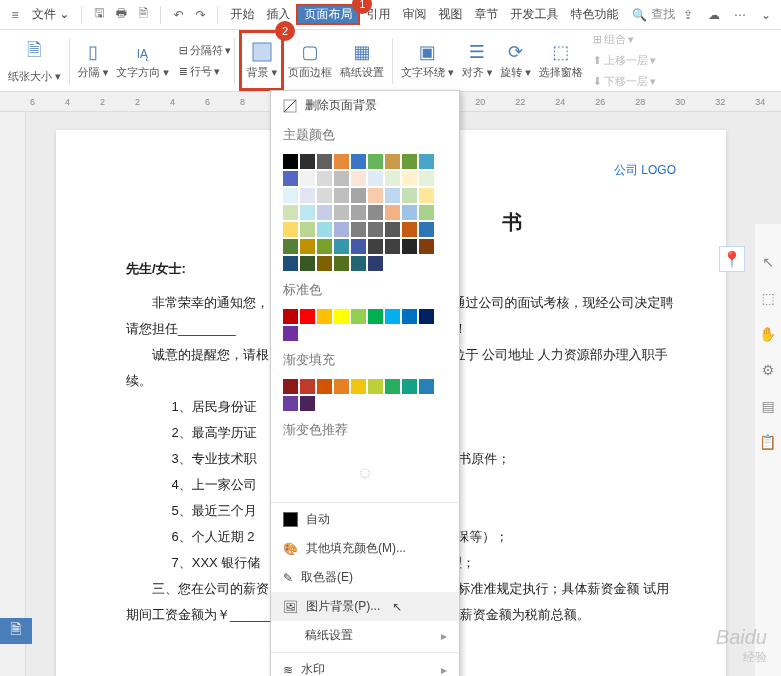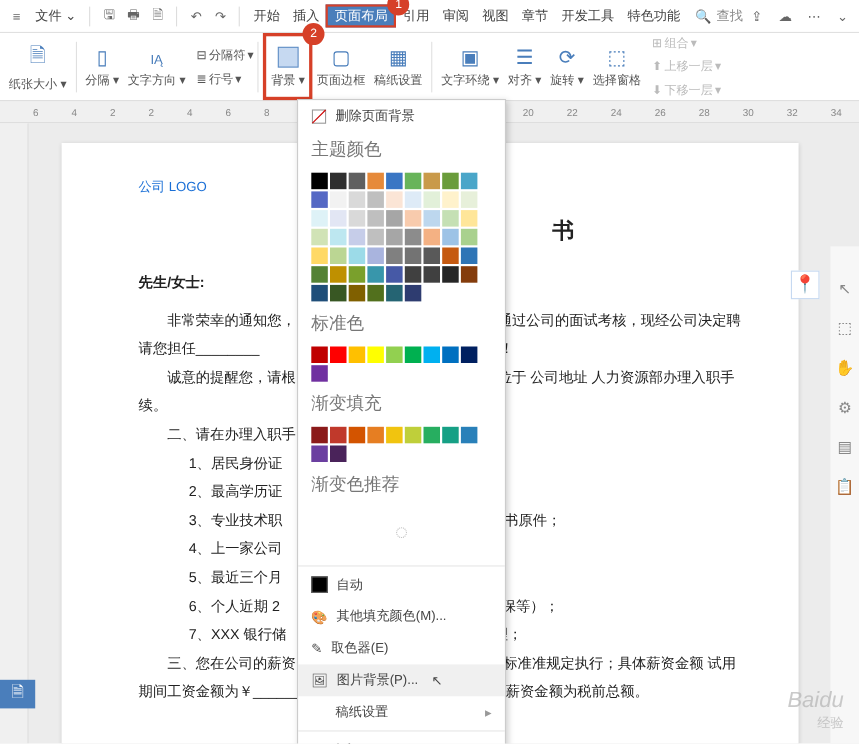--- a/index.html
+++ b/index.html
@@ -25,32 +25,32 @@
 .ribbon .bg-btn { border: 3px solid #d64028; padding: 3px 4px; position: relative; display: flex; flex-direction: column; align-items: center; }
 .callout2 { position: absolute; width: 20px; height: 20px; background: #d64028; color: #fff; border-radius: 50%; font-size: 11px; display: flex; align-items: center; justify-content: center; top: -12px; right: -14px; }
 
 
 .ruler { height: 20px; background: #f0f0f0; display: flex; align-items: center; font-size: 9px; color: #888; padding-left: 30px; gap: 30px; border-bottom: 1px solid #dcdcdc; }
 
 
 .workspace { position: relative; height: 564px; background: #ececec; overflow: hidden; }
 .vruler { position: absolute; left: 0; top: 0; width: 26px; height: 100%; background: #f0f0f0; border-right: 1px solid #dcdcdc; }
 .page { position: absolute; left: 56px; top: 18px; width: 670px; height: 820px; background: #fff; box-shadow: 0 1px 4px rgba(0,0,0,0.15); padding: 28px 50px 28px 70px; font-size: 13px; color: #222; line-height: 2; }
-.page .logo { text-align: left; color: #1a6fd6; font-size: 12px; margin-bottom: 8px; }
+.page .logo { text-align: right; color: #1a6fd6; font-size: 12px; margin-bottom: 20px; }
 .page .title { text-align: center; font-size: 20px; font-weight: bold; margin-bottom: 14px; }
 .page .greet { font-weight: bold; margin-bottom: 8px; }
 .page p { text-indent: 2em; }
 .page .ul { color: #222; }
 .page .list { margin-left: 3.5em; }
 
 
 .dropdown { position: absolute; left: 270px; top: 90px; width: 190px; background: #fff; border: 1px solid #ccc; box-shadow: 2px 2px 6px rgba(0,0,0,0.2); font-size: 12px; color: #444; z-index: 100; }
 .dropdown .item { padding: 6px 12px; display: flex; align-items: center; gap: 8px; cursor: pointer; }
 .dropdown .item:hover, .dropdown .item.hover { background: #f0f0f0; }
-.dropdown .hdr { padding: 6px 12px; color: #777; font-size: 16px; }
+.dropdown .hdr { padding: 6px 12px; color: #777; font-size: 13px; }
 .dropdown .swatches { display: flex; flex-wrap: wrap; gap: 2px; padding: 4px 12px; }
 .dropdown .sw { width: 15px; height: 15px; cursor: pointer; }
 .dropdown .sw.blk { border: 1px solid #666; }
 .dropdown .sep { height: 1px; background: #e6e6e6; margin: 2px 0; }
 .dropdown .loader { text-align: center; padding: 16px; color: #bbb; font-size: 20px; }
 .dropdown .arrow { margin-left: auto; color: #999; }
 
 
 .rtools { position: absolute; right: 0; top: 112px; width: 26px; background: #f7f7f7; height: 560px; display: flex; flex-direction: column; align-items: center; gap: 20px; padding-top: 30px; color: #888; font-size: 14px; }
 
@@ -189,21 +189,20 @@
 
 <div class="workspace">
   <div class="vruler"></div>
 
   <div class="page">
     <div class="logo">公司 LOGO</div>
     <div class="title">&nbsp;&nbsp;&nbsp;&nbsp;&nbsp;&nbsp;&nbsp;&nbsp;&nbsp;&nbsp;&nbsp;&nbsp;&nbsp;&nbsp;&nbsp;&nbsp;&nbsp;&nbsp;&nbsp;&nbsp;&nbsp;&nbsp;&nbsp;&nbsp;&nbsp;&nbsp;&nbsp;&nbsp;&nbsp;&nbsp;&nbsp;&nbsp;&nbsp;&nbsp;&nbsp;&nbsp;&nbsp;&nbsp;&nbsp;&nbsp;<span>书</span></div>
     <div class="greet">先生/女士:</div>
     <p><span>非常荣幸的通知您，</span>&nbsp;&nbsp;&nbsp;&nbsp;&nbsp;&nbsp;&nbsp;&nbsp;&nbsp;&nbsp;&nbsp;&nbsp;&nbsp;&nbsp;&nbsp;&nbsp;&nbsp;&nbsp;&nbsp;&nbsp;&nbsp;&nbsp;&nbsp;&nbsp;&nbsp;&nbsp;&nbsp;&nbsp;&nbsp;&nbsp;&nbsp;&nbsp;&nbsp;&nbsp;&nbsp;&nbsp;&nbsp;&nbsp;&nbsp;&nbsp;<span>，已经通过公司的面试考核，现经公司决定聘请您担任________</span>&nbsp;&nbsp;&nbsp;&nbsp;&nbsp;&nbsp;&nbsp;&nbsp;&nbsp;&nbsp;&nbsp;&nbsp;&nbsp;&nbsp;&nbsp;<span>   欢迎您加入到______大家庭！</span></p>
     <p><span>诚意的提醒您，请根</span>&nbsp;&nbsp;&nbsp;&nbsp;&nbsp;&nbsp;&nbsp;&nbsp;&nbsp;&nbsp;&nbsp;&nbsp;&nbsp;&nbsp;&nbsp;&nbsp;&nbsp;&nbsp;&nbsp;&nbsp;&nbsp;&nbsp;&nbsp;&nbsp;&nbsp;&nbsp;&nbsp;&nbsp;&nbsp;&nbsp;&nbsp;&nbsp;&nbsp;&nbsp;&nbsp;&nbsp;&nbsp;&nbsp;&nbsp;&nbsp;<span class="ul">知书到位于   公司地址   人力资源部办理入职手续。</span></p>
-    <p>二、请在办理入职手</p>
     <div class="list">
       <div>1、居民身份证</div>
       <div>2、最高学历证</div>
       <div><span>3、专业技术职</span>&nbsp;&nbsp;&nbsp;&nbsp;&nbsp;&nbsp;&nbsp;&nbsp;&nbsp;&nbsp;&nbsp;&nbsp;&nbsp;&nbsp;&nbsp;&nbsp;&nbsp;&nbsp;&nbsp;&nbsp;&nbsp;&nbsp;&nbsp;&nbsp;&nbsp;&nbsp;&nbsp;&nbsp;&nbsp;&nbsp;&nbsp;&nbsp;&nbsp;&nbsp;&nbsp;&nbsp;&nbsp;&nbsp;&nbsp;&nbsp;&nbsp;&nbsp;&nbsp;&nbsp;&nbsp;<span>上岗证书原件；</span></div>
       <div>4、上一家公司</div>
       <div>5、最近三个月</div>
       <div><span>6、个人近期 2</span>&nbsp;&nbsp;&nbsp;&nbsp;&nbsp;&nbsp;&nbsp;&nbsp;&nbsp;&nbsp;&nbsp;&nbsp;&nbsp;&nbsp;&nbsp;&nbsp;&nbsp;&nbsp;&nbsp;&nbsp;&nbsp;&nbsp;&nbsp;&nbsp;&nbsp;&nbsp;&nbsp;&nbsp;&nbsp;&nbsp;&nbsp;&nbsp;&nbsp;&nbsp;&nbsp;&nbsp;&nbsp;&nbsp;&nbsp;&nbsp;&nbsp;&nbsp;&nbsp;&nbsp;&nbsp;<span>料、社保等）；</span></div>
       <div><span>7、XXX 银行储</span>&nbsp;&nbsp;&nbsp;&nbsp;&nbsp;&nbsp;&nbsp;&nbsp;&nbsp;&nbsp;&nbsp;&nbsp;&nbsp;&nbsp;&nbsp;&nbsp;&nbsp;&nbsp;&nbsp;&nbsp;&nbsp;&nbsp;&nbsp;&nbsp;&nbsp;&nbsp;&nbsp;&nbsp;&nbsp;&nbsp;&nbsp;&nbsp;&nbsp;&nbsp;&nbsp;&nbsp;&nbsp;&nbsp;&nbsp;&nbsp;&nbsp;&nbsp;&nbsp;&nbsp;&nbsp;<span>帮办理；</span></div>
     </div>
     <p><span>三、您在公司的薪资</span>&nbsp;&nbsp;&nbsp;&nbsp;&nbsp;&nbsp;&nbsp;&nbsp;&nbsp;&nbsp;&nbsp;&nbsp;&nbsp;&nbsp;&nbsp;&nbsp;&nbsp;&nbsp;&nbsp;&nbsp;&nbsp;&nbsp;&nbsp;&nbsp;&nbsp;&nbsp;&nbsp;&nbsp;&nbsp;&nbsp;&nbsp;&nbsp;&nbsp;&nbsp;&nbsp;&nbsp;&nbsp;&nbsp;&nbsp;&nbsp;&nbsp;&nbsp;&nbsp;&nbsp;&nbsp;<span>薪酬标准准规定执行；具体薪资金额     试用期间工资金额为￥______元，转正后金额为￥______元，薪资金额为税前总额。</span></p>

